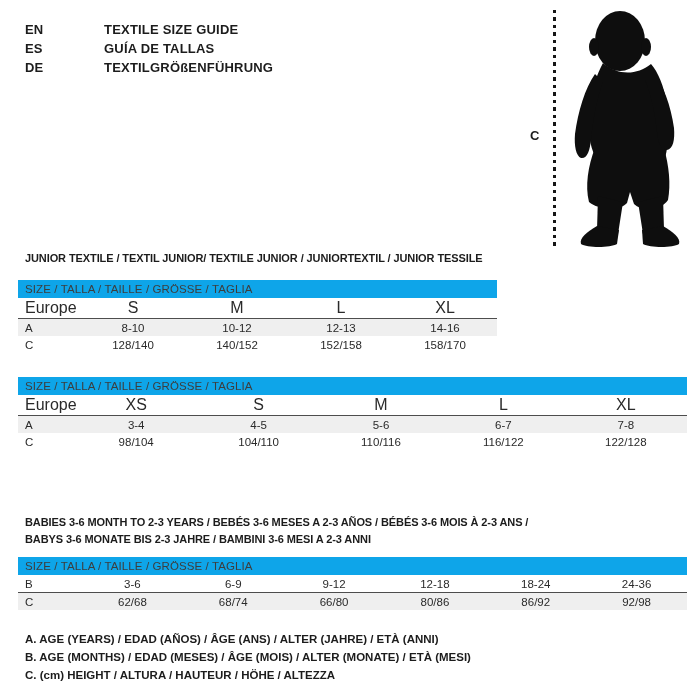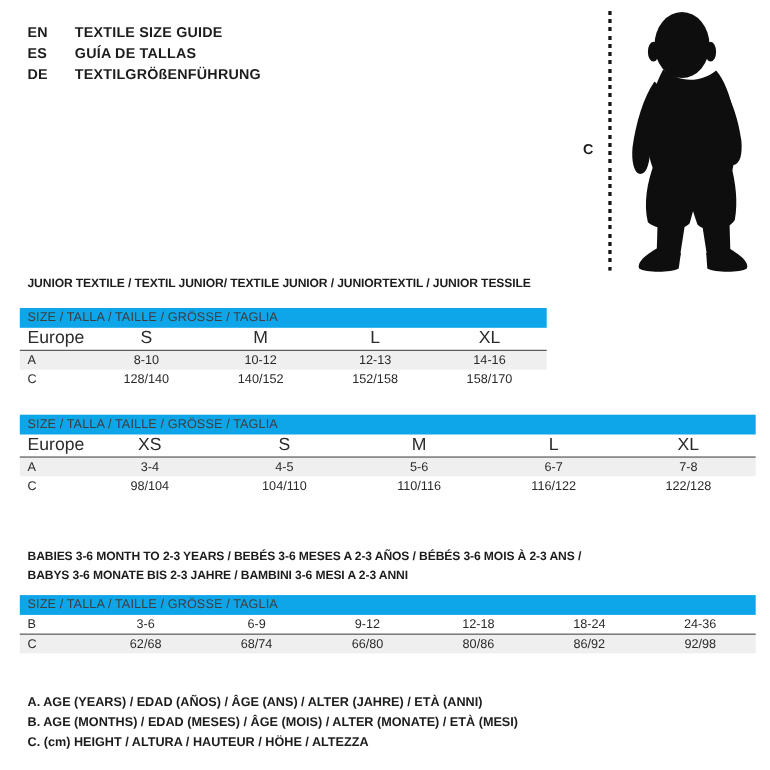--- a/index.html
+++ b/index.html
@@ -8,21 +8,21 @@
     width: 700px;
     height: 700px;
     background: #ffffff;
     font-family: "Liberation Sans", sans-serif;
     color: #1c1c1c;
     overflow: hidden;
   }
 
   
   .lang-block { position: absolute; left: 25px; top: 20px; }
-  .lang-row { display: flex; height: 19px; line-height: 19px; }
+  .lang-row { display: flex; height: 19px; line-height: 19px; gap: 36px; }
   .lang-code {
     width: 43px; font-weight: bold; font-size: 13px; letter-spacing: 0.2px;
   }
   .lang-label { font-weight: bold; font-size: 13px; letter-spacing: 0.2px; white-space: nowrap; }
 
   
   .figure-area { position: absolute; left: 528px; top: 6px; width: 172px; height: 244px; }
   .c-label {
     position: absolute; left: 2px; top: 122px;
     font-weight: bold; font-size: 13px;
@@ -33,21 +33,21 @@
   }
   .baby-svg { position: absolute; left: 42px; top: 2px; }
 
   
   .section { position: absolute; left: 18px; width: 669px; }
   .sec-title {
     margin: 0 0 15px 7px;
     font-weight: bold; font-size: 11px; line-height: 14px;
     letter-spacing: -0.1px; white-space: nowrap;
   }
-  .sec-title-2line { margin: 0 0 9px 7px; }
+  .sec-title-2line { margin: 16px 0 9px 7px; }
   .sec-title-2line .tline { display: block; font-weight: bold; font-size: 11px; line-height: 17px; white-space: nowrap; }
   .sub-a { font-size: 8px; vertical-align: -2px; font-weight: bold; }
 
   .size-bar {
     height: 18px; line-height: 18px;
     background: #0ea5e9; color: #3d3d3d;
     font-size: 11.5px; padding-left: 7px;
     letter-spacing: 0.1px;
   }
   .tbl { display: block; }

